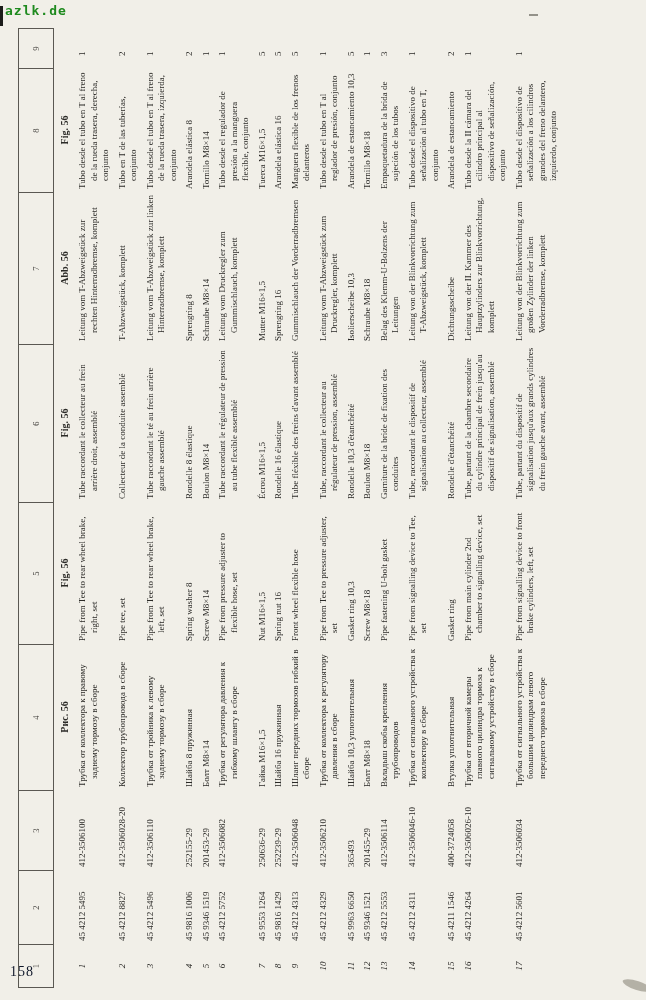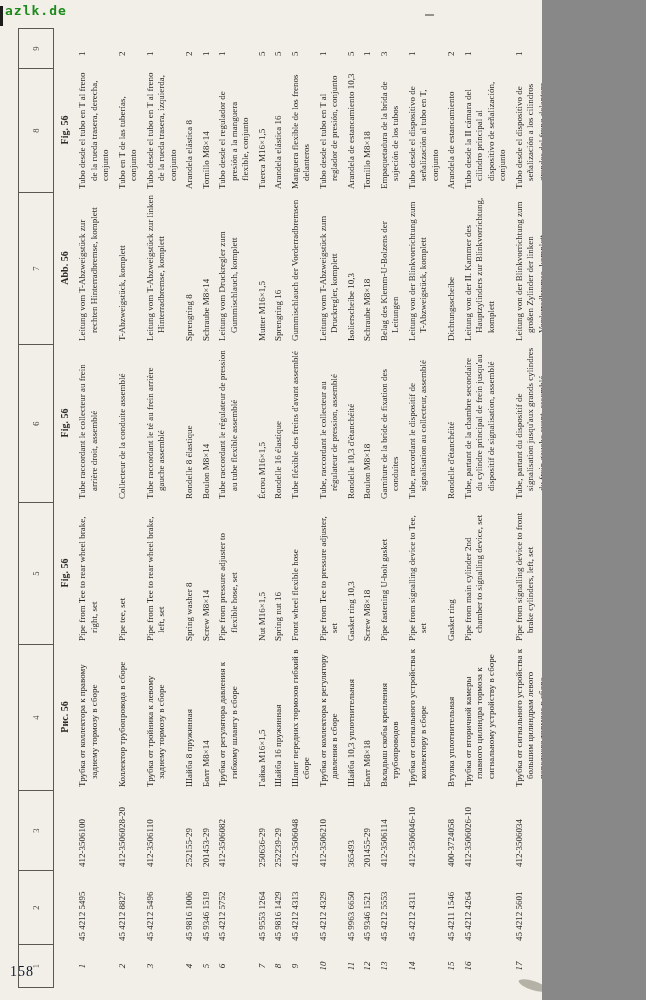--- a/index.html
+++ b/index.html
@@ -1,17 +1,17 @@
 <!DOCTYPE html>
 <html><head>
 <meta charset="utf-8">
 <style>
   html,body { margin:0; padding:0; background:#888; }
   .page {
-    position:relative; width:542px; height:1000px;
+    position:relative; width:646px; height:1000px;
     background:#f1efe8; overflow:hidden;
     font-family:"Liberation Serif", serif; color:#2b2a27;
   }
   
   .watermark {
     position:absolute; left:5px; top:3px; z-index:5;
     font-family:"DejaVu Sans Mono", monospace;
     font-size:13px; font-weight:bold; letter-spacing:1px;
   }
   .page-number {

